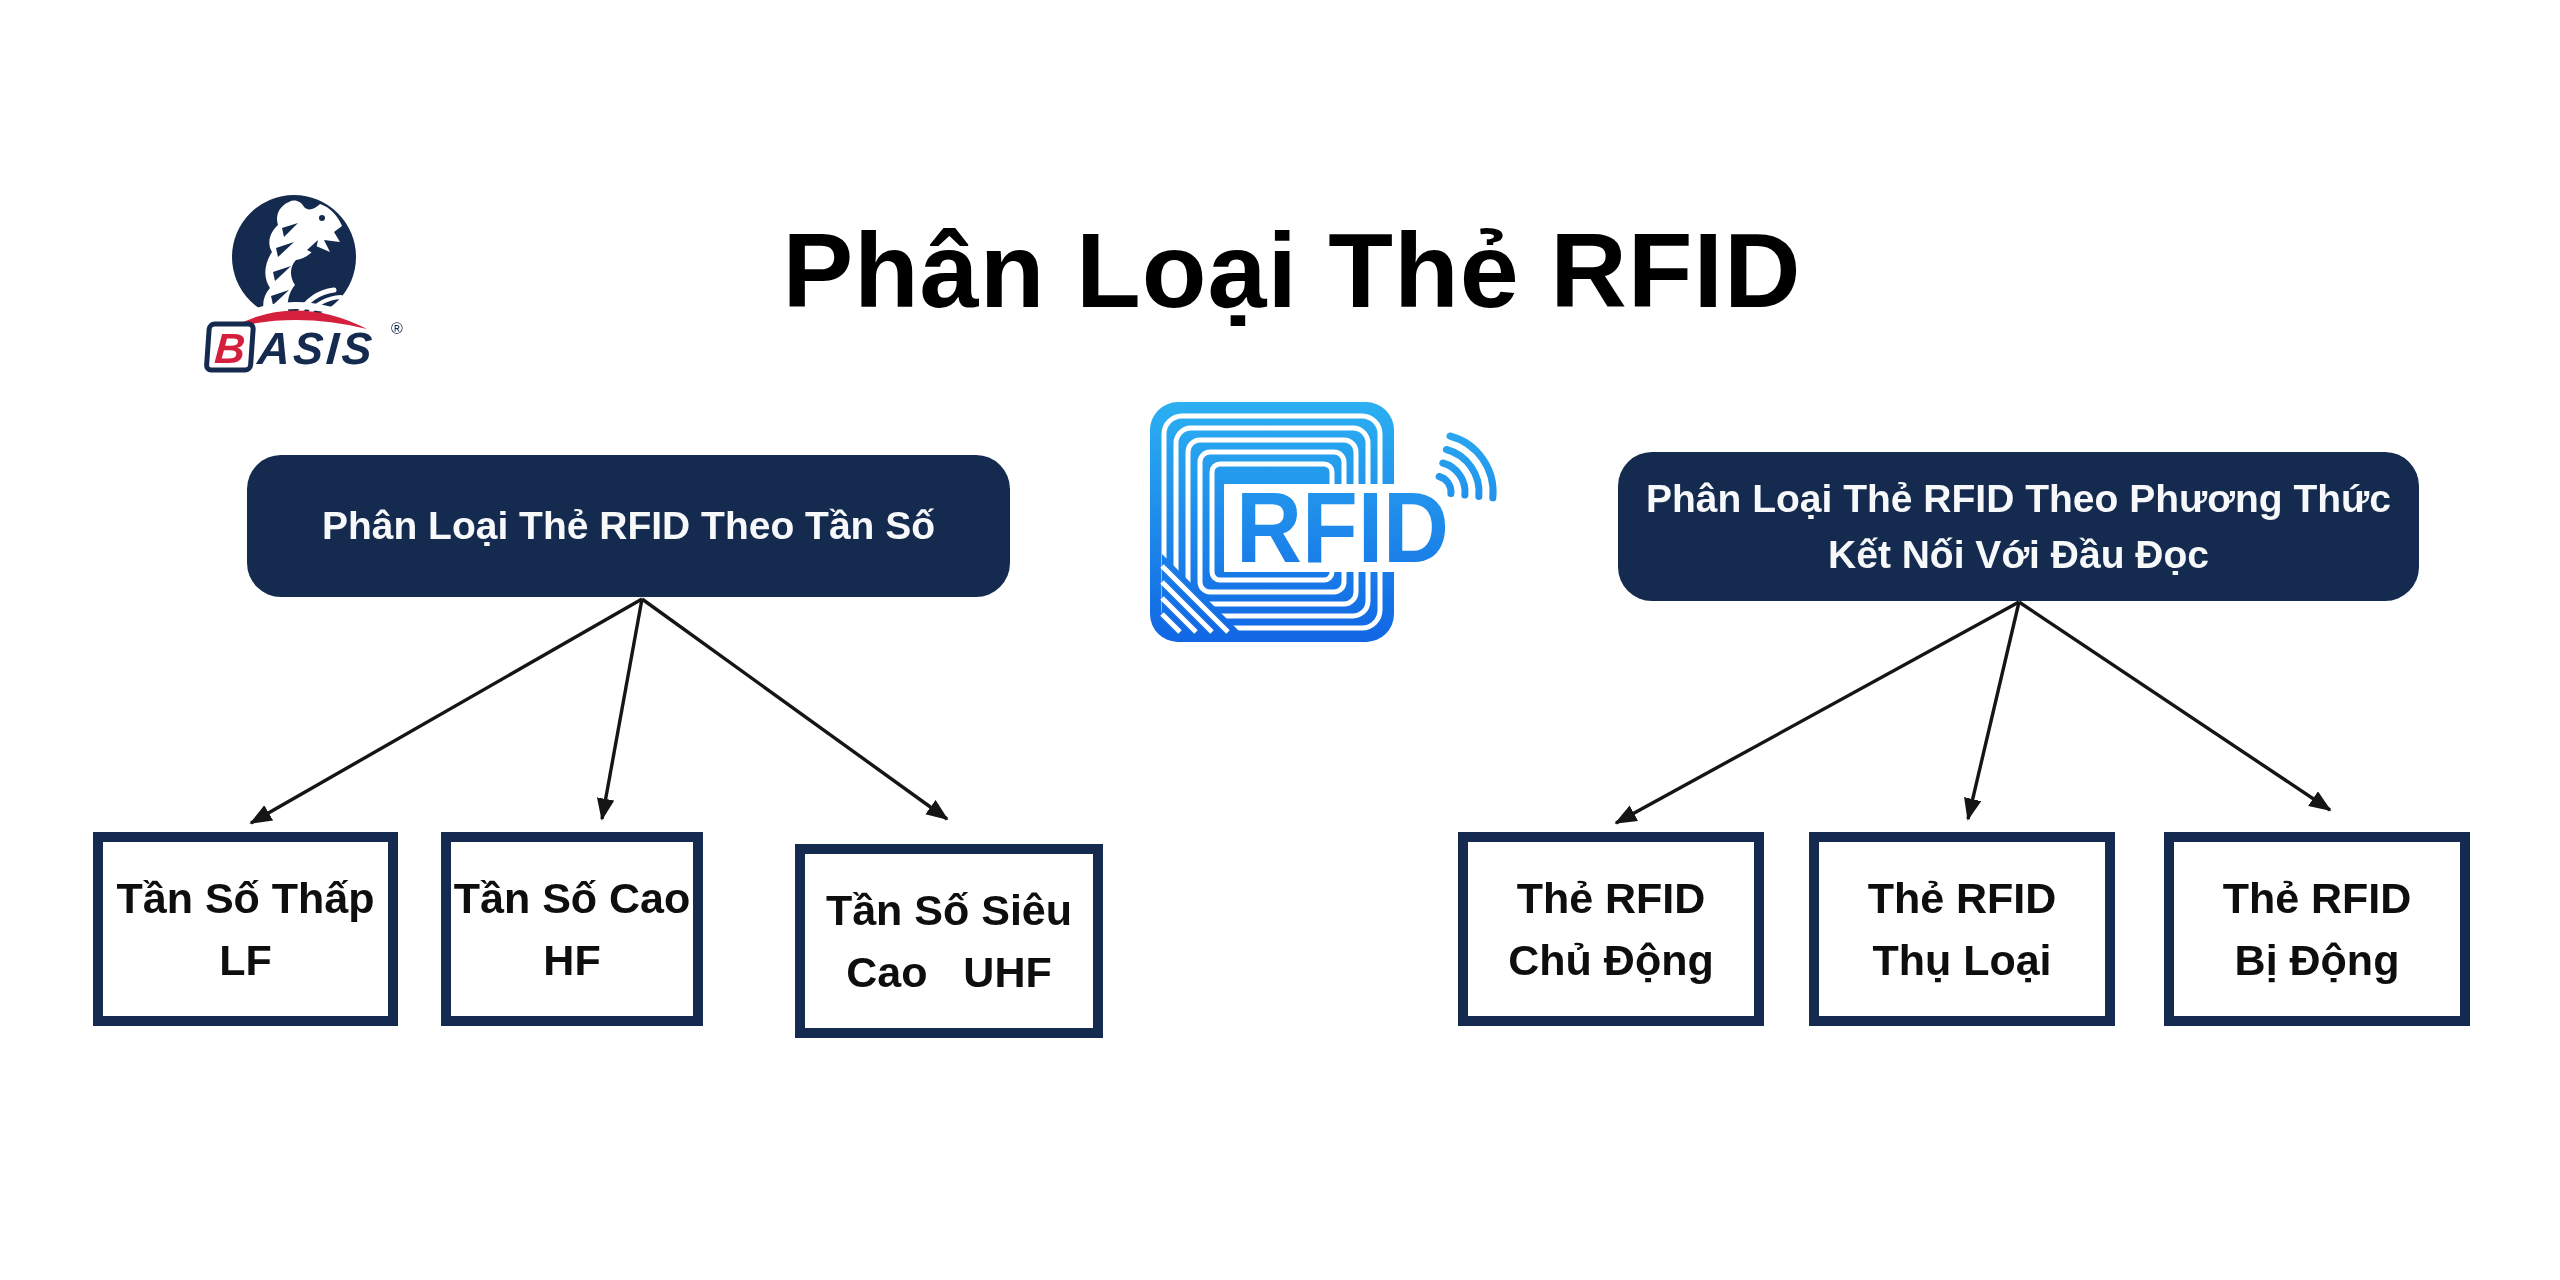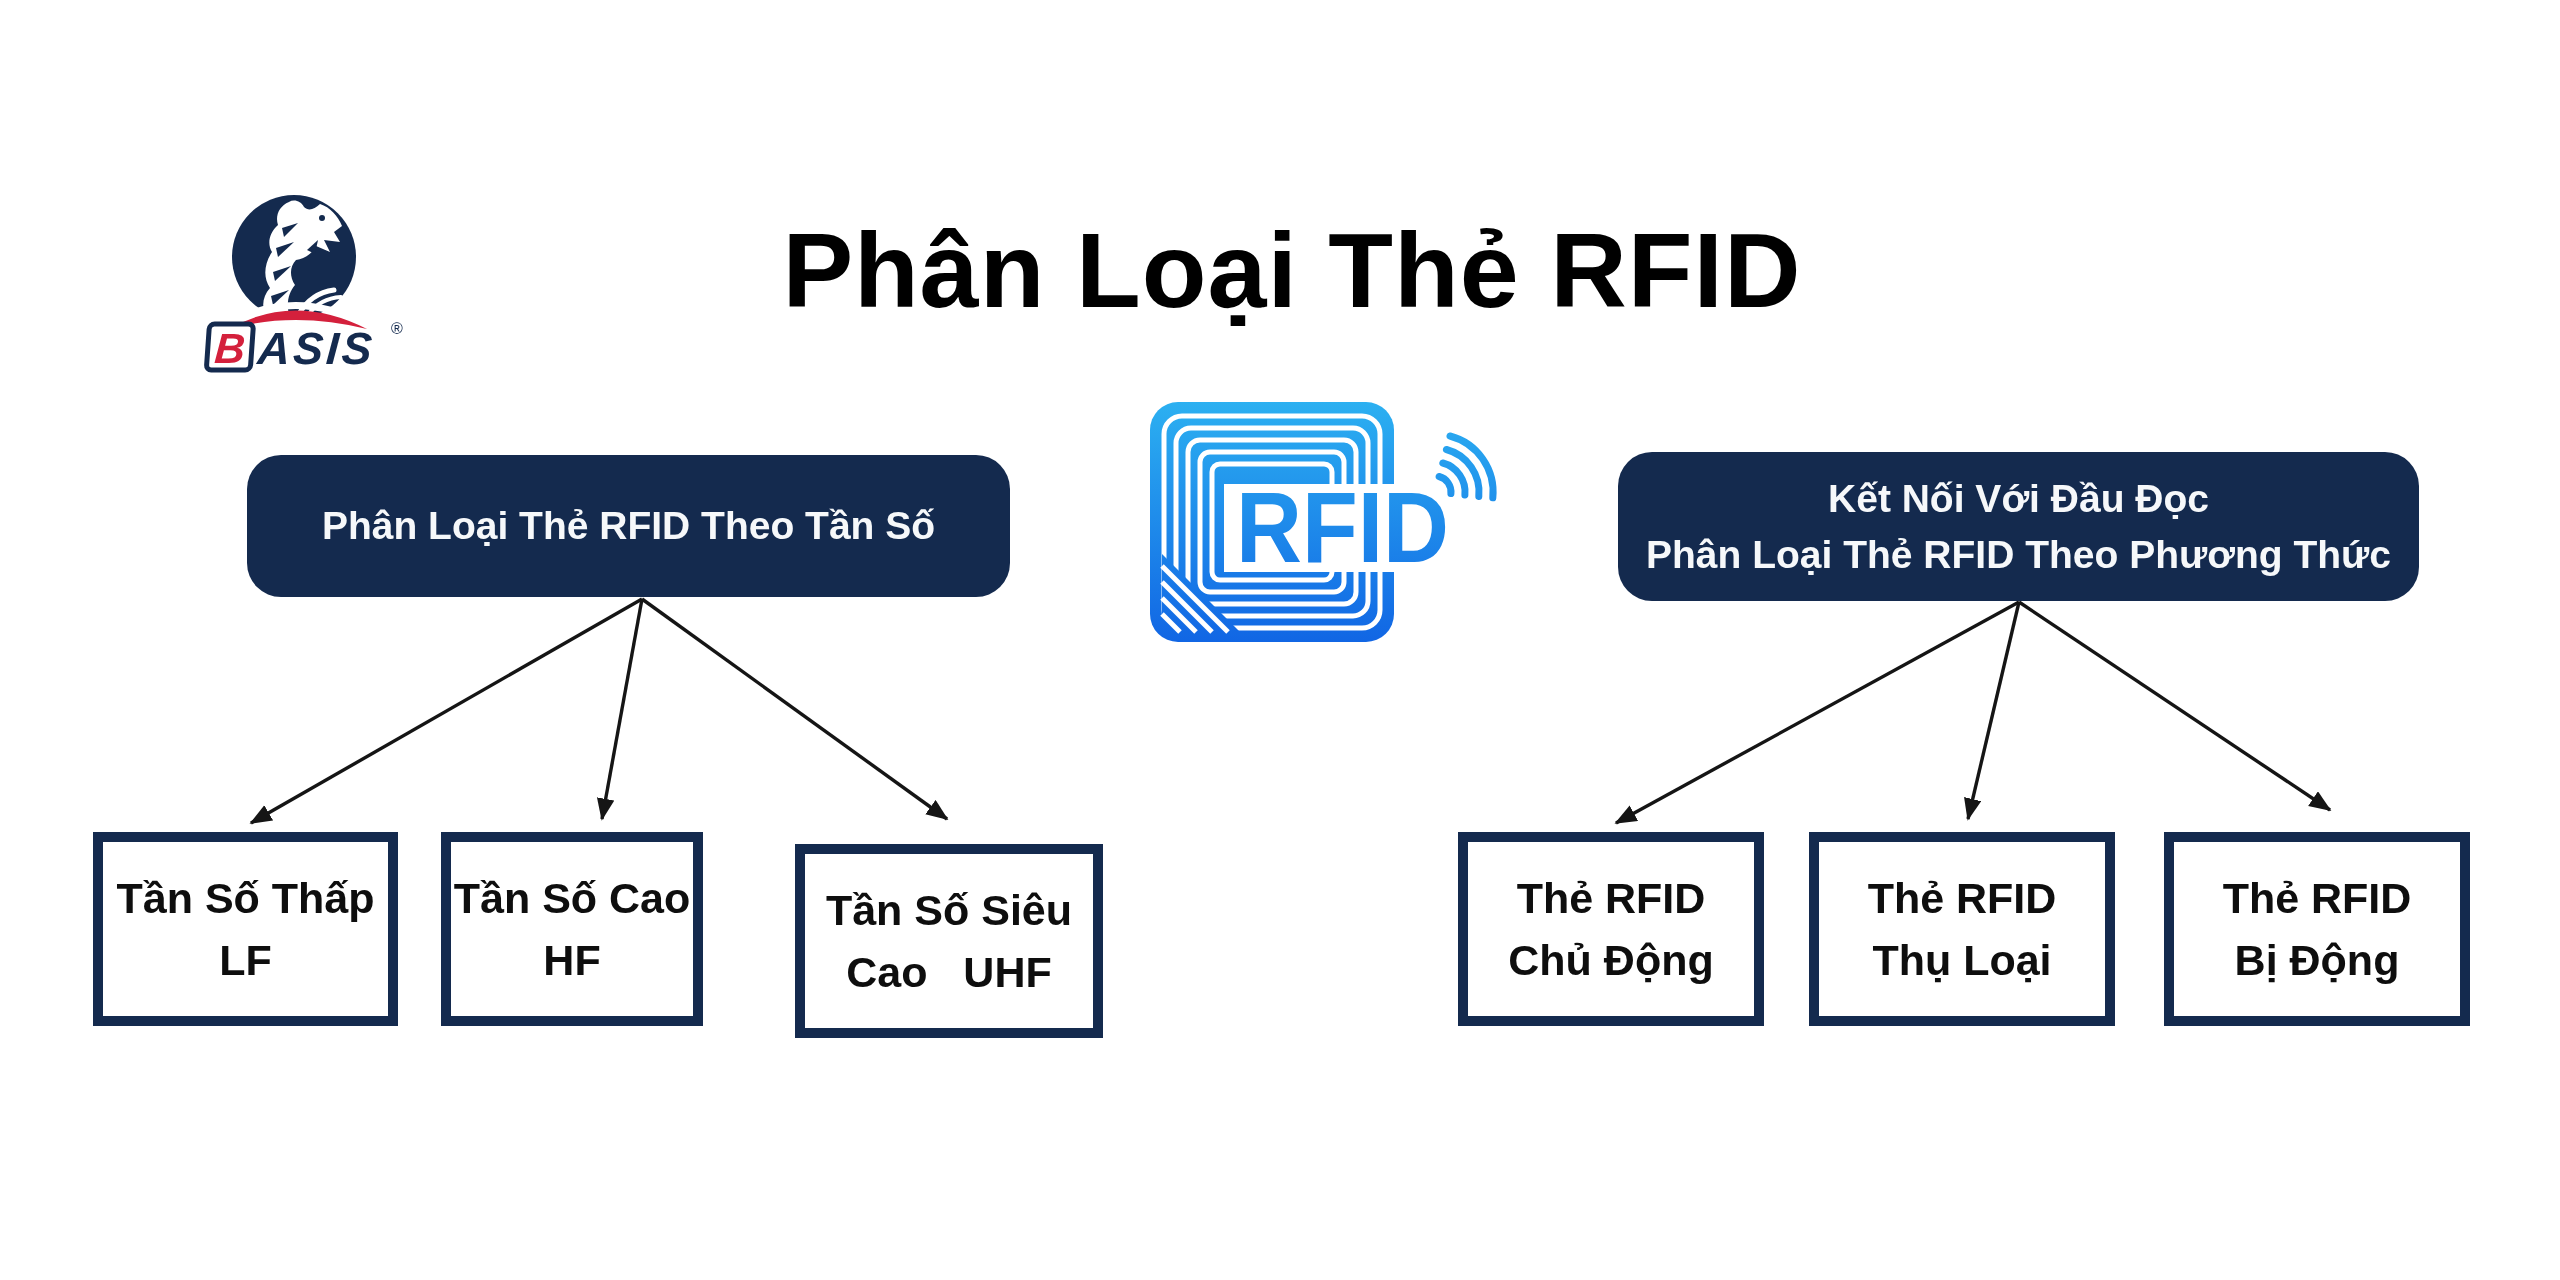--- a/index.html
+++ b/index.html
@@ -118,22 +118,22 @@
       <path d="M310.0,44.0 A58,58 0 0 1 352.8,105.8"></path>
     </g>
   </svg>
 </div>
 
 <div class="branch-header left">
   <span>Phân Loại Thẻ RFID Theo Tần Số</span>
 </div>
 
 <div class="branch-header right">
+  <span>Phân Loại Thẻ RFID Theo Phương Thức</span>
   <span>Kết Nối Với Đầu Đọc</span>
-  <span>Phân Loại Thẻ RFID Theo Phương Thức</span>
 </div>
 
 <svg class="arrows" viewBox="0 0 2560 1280">
   <defs>
     <marker id="ah" markerWidth="7" markerHeight="6" refX="6" refY="2.6" orient="auto" markerUnits="strokeWidth">
       <path d="M0,0 L6.5,2.6 L0,5.2 Z" fill="#151515"></path>
     </marker>
   </defs>
   <g stroke="#151515" stroke-width="3.4" fill="none">
     <line x1="642" y1="599" x2="251" y2="823" marker-end="url(#ah)"></line>

